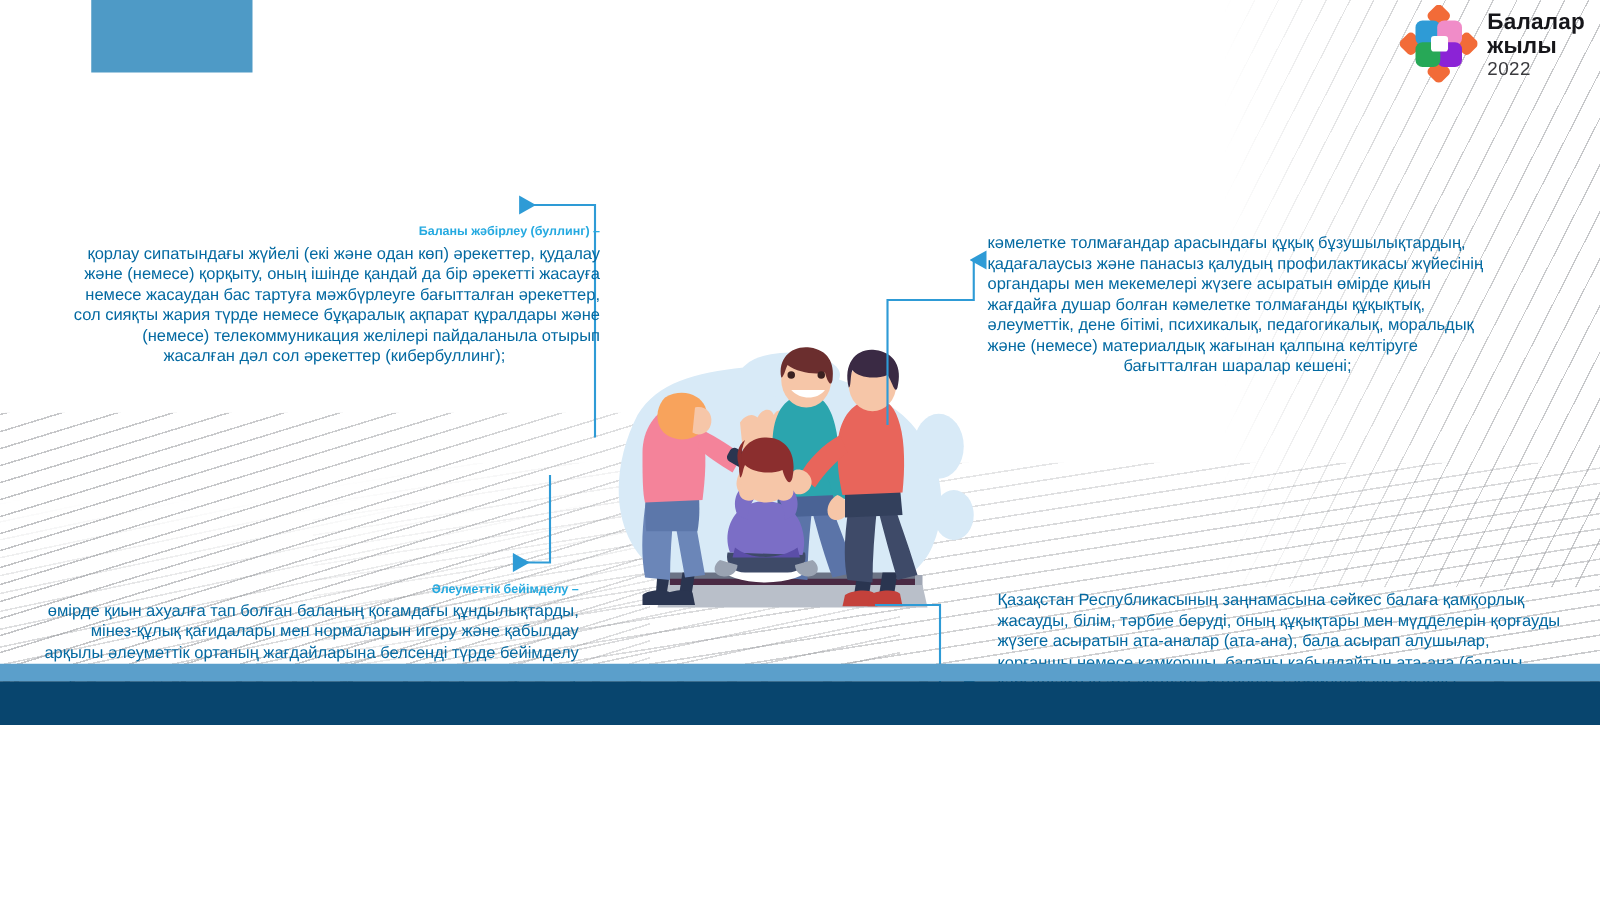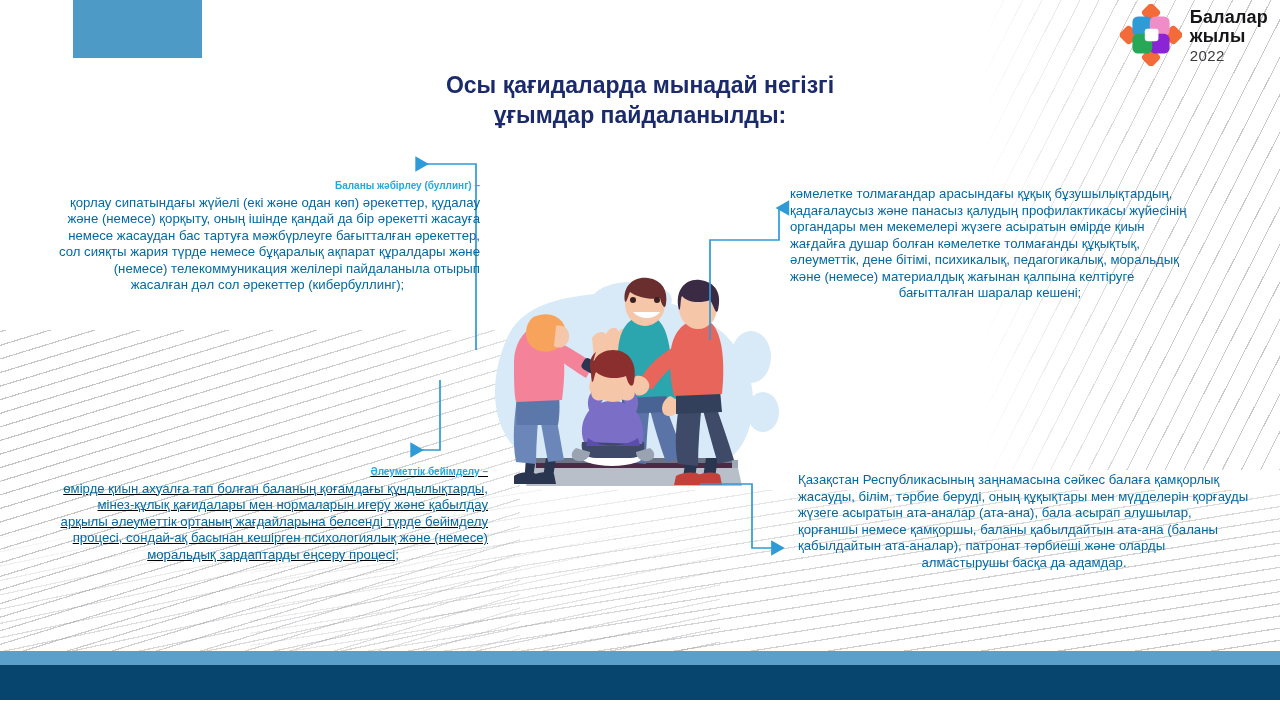--- a/index.html
+++ b/index.html
@@ -4,21 +4,21 @@
 <style>
   html,body{margin:0;padding:0;}
   body{
     width:1280px;height:720px;
     background:#ffffff;
     font-family:"Liberation Sans","DejaVu Sans",sans-serif;
     overflow:hidden;
     position:relative;
   }
   #slide{
-    position:absolute;left:0;top:0;width:1280px;height:700px;
+    position:absolute;left:0;top:0;width:1280px;height:580px;
     background:#ffffff;overflow:hidden;
   }
 
   
   .stripes{position:absolute;pointer-events:none;}
   .stripes-right{
     right:0;top:0;width:300px;height:470px;
     background:repeating-linear-gradient(
       -63deg,
       rgba(150,152,156,0.55) 0px,
@@ -128,21 +128,21 @@
   .block.left h3,.block.left p{text-align:right;}
 
   .block p.justify{text-align:justify;text-align-last:center;}
 
   #blk-bullying{left:55px;top:180px;width:425px;}
   #blk-bullying p{text-align:right;}
 
   #blk-rehab{left:790px;top:186px;width:400px;}
   #blk-rehab p{text-align:left;}
 
-  #blk-adapt{left:58px;top:466px;width:430px;text-decoration:underline;}
+  #blk-adapt{left:33px;top:466px;width:430px;}
   #blk-adapt p{text-align:right;}
 
   #blk-legal{left:798px;top:472px;width:452px;}
   #blk-legal p{text-align:left;}
 </style>
 </head>
 <body>
 
 <div id="slide">
 
@@ -170,24 +170,20 @@
         <rect x="40" y="40" width="22" height="20" rx="4" fill="#ffffff"></rect>
       </g>
     </svg>
     <div class="logo-text">
       <span class="logo-line1">Балалар</span>
       <span class="logo-line2">жылы</span>
       <span class="logo-year">2022</span>
     </div>
   </div>
 
-  <div class="title">
-    <div>Осы қағидаларда мынадай негізгі</div>
-    <div>ұғымдар пайдаланылды:</div>
-  </div>
 
   <svg class="illustration" viewBox="0 0 320 250">
 
     <path d="M40,70 C22,105 18,150 40,180 C62,210 110,222 160,222 C215,222 262,208 276,175 C292,138 280,95 252,70 C220,42 170,28 125,32 C86,36 56,44 40,70 Z" fill="#D8EAF7"></path>
     <ellipse cx="162" cy="38" rx="40" ry="18" fill="#D8EAF7"></ellipse>
     <ellipse cx="281" cy="95" rx="20" ry="26" fill="#D8EAF7"></ellipse>
     <ellipse cx="293" cy="150" rx="16" ry="20" fill="#D8EAF7"></ellipse>
 
     <path d="M60,198 L268,198 L268,215 L60,215 Z" fill="#9FA6B4"></path>
     <path d="M66,196 L262,196 L262,203 L66,203 Z" fill="#6B7385"></path>

